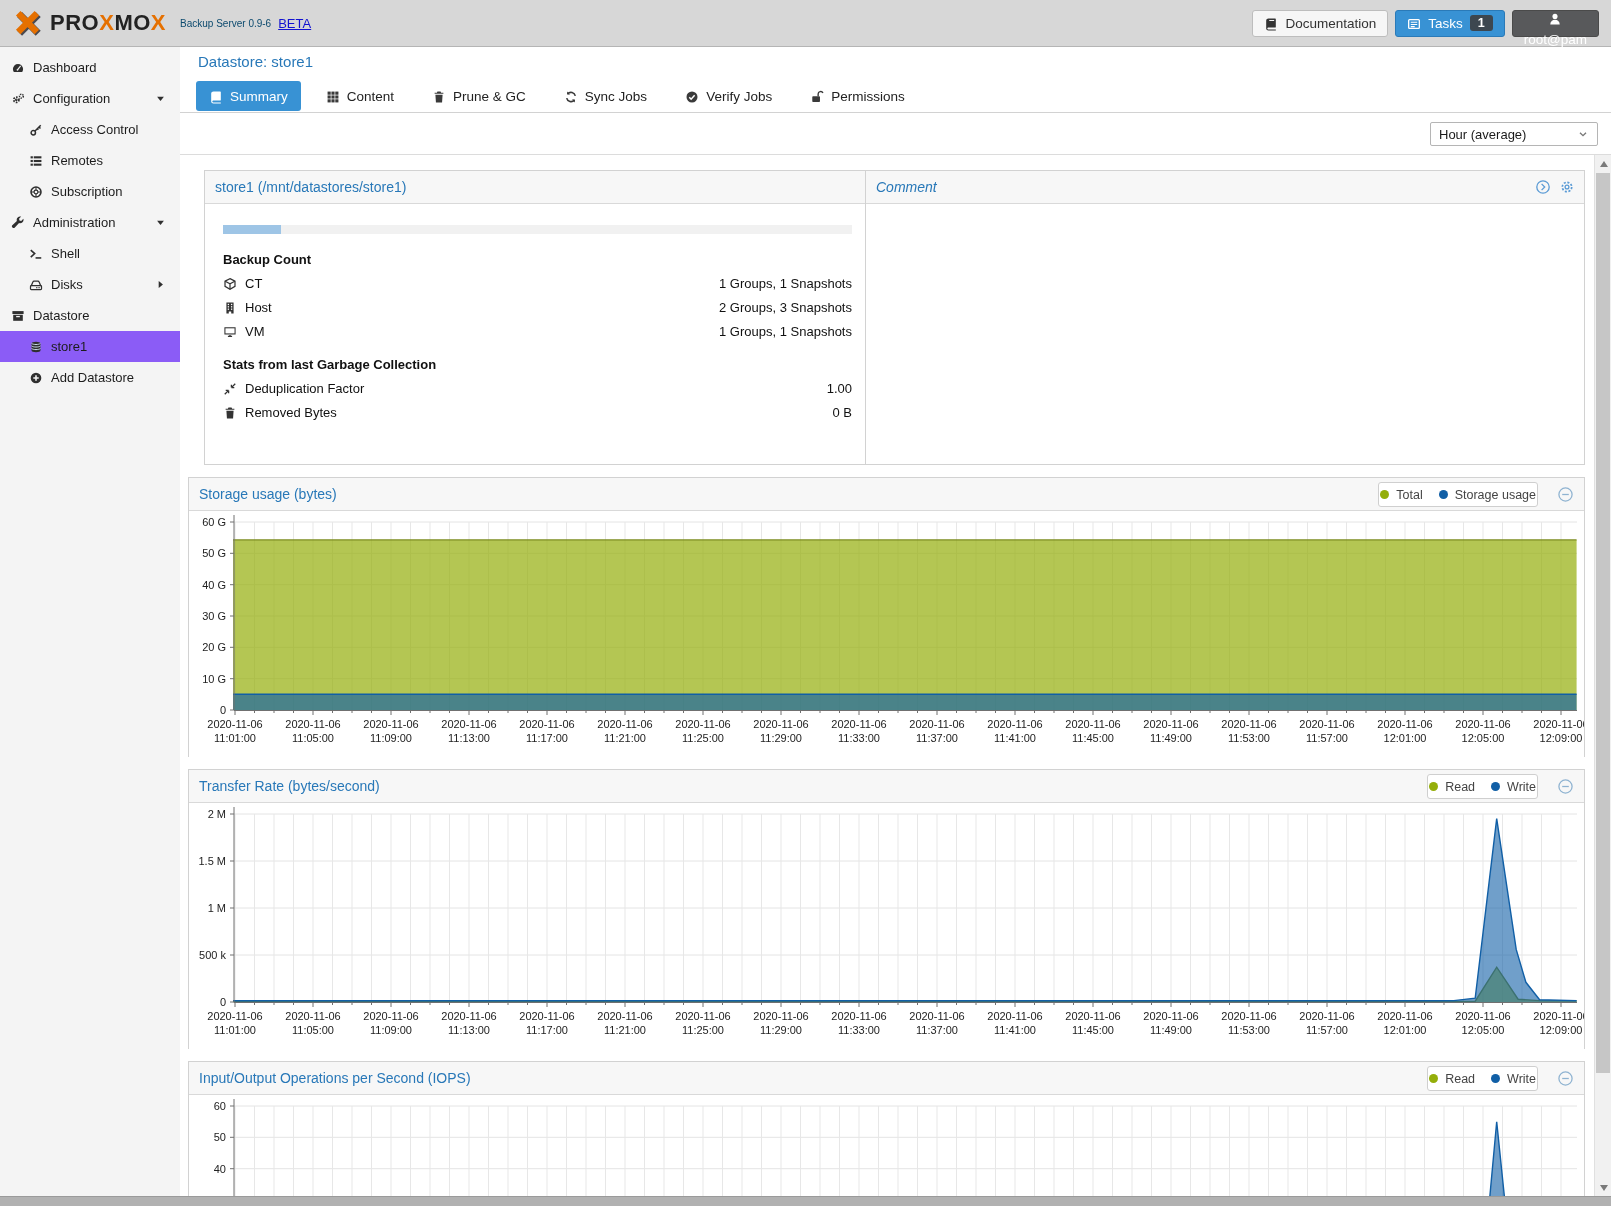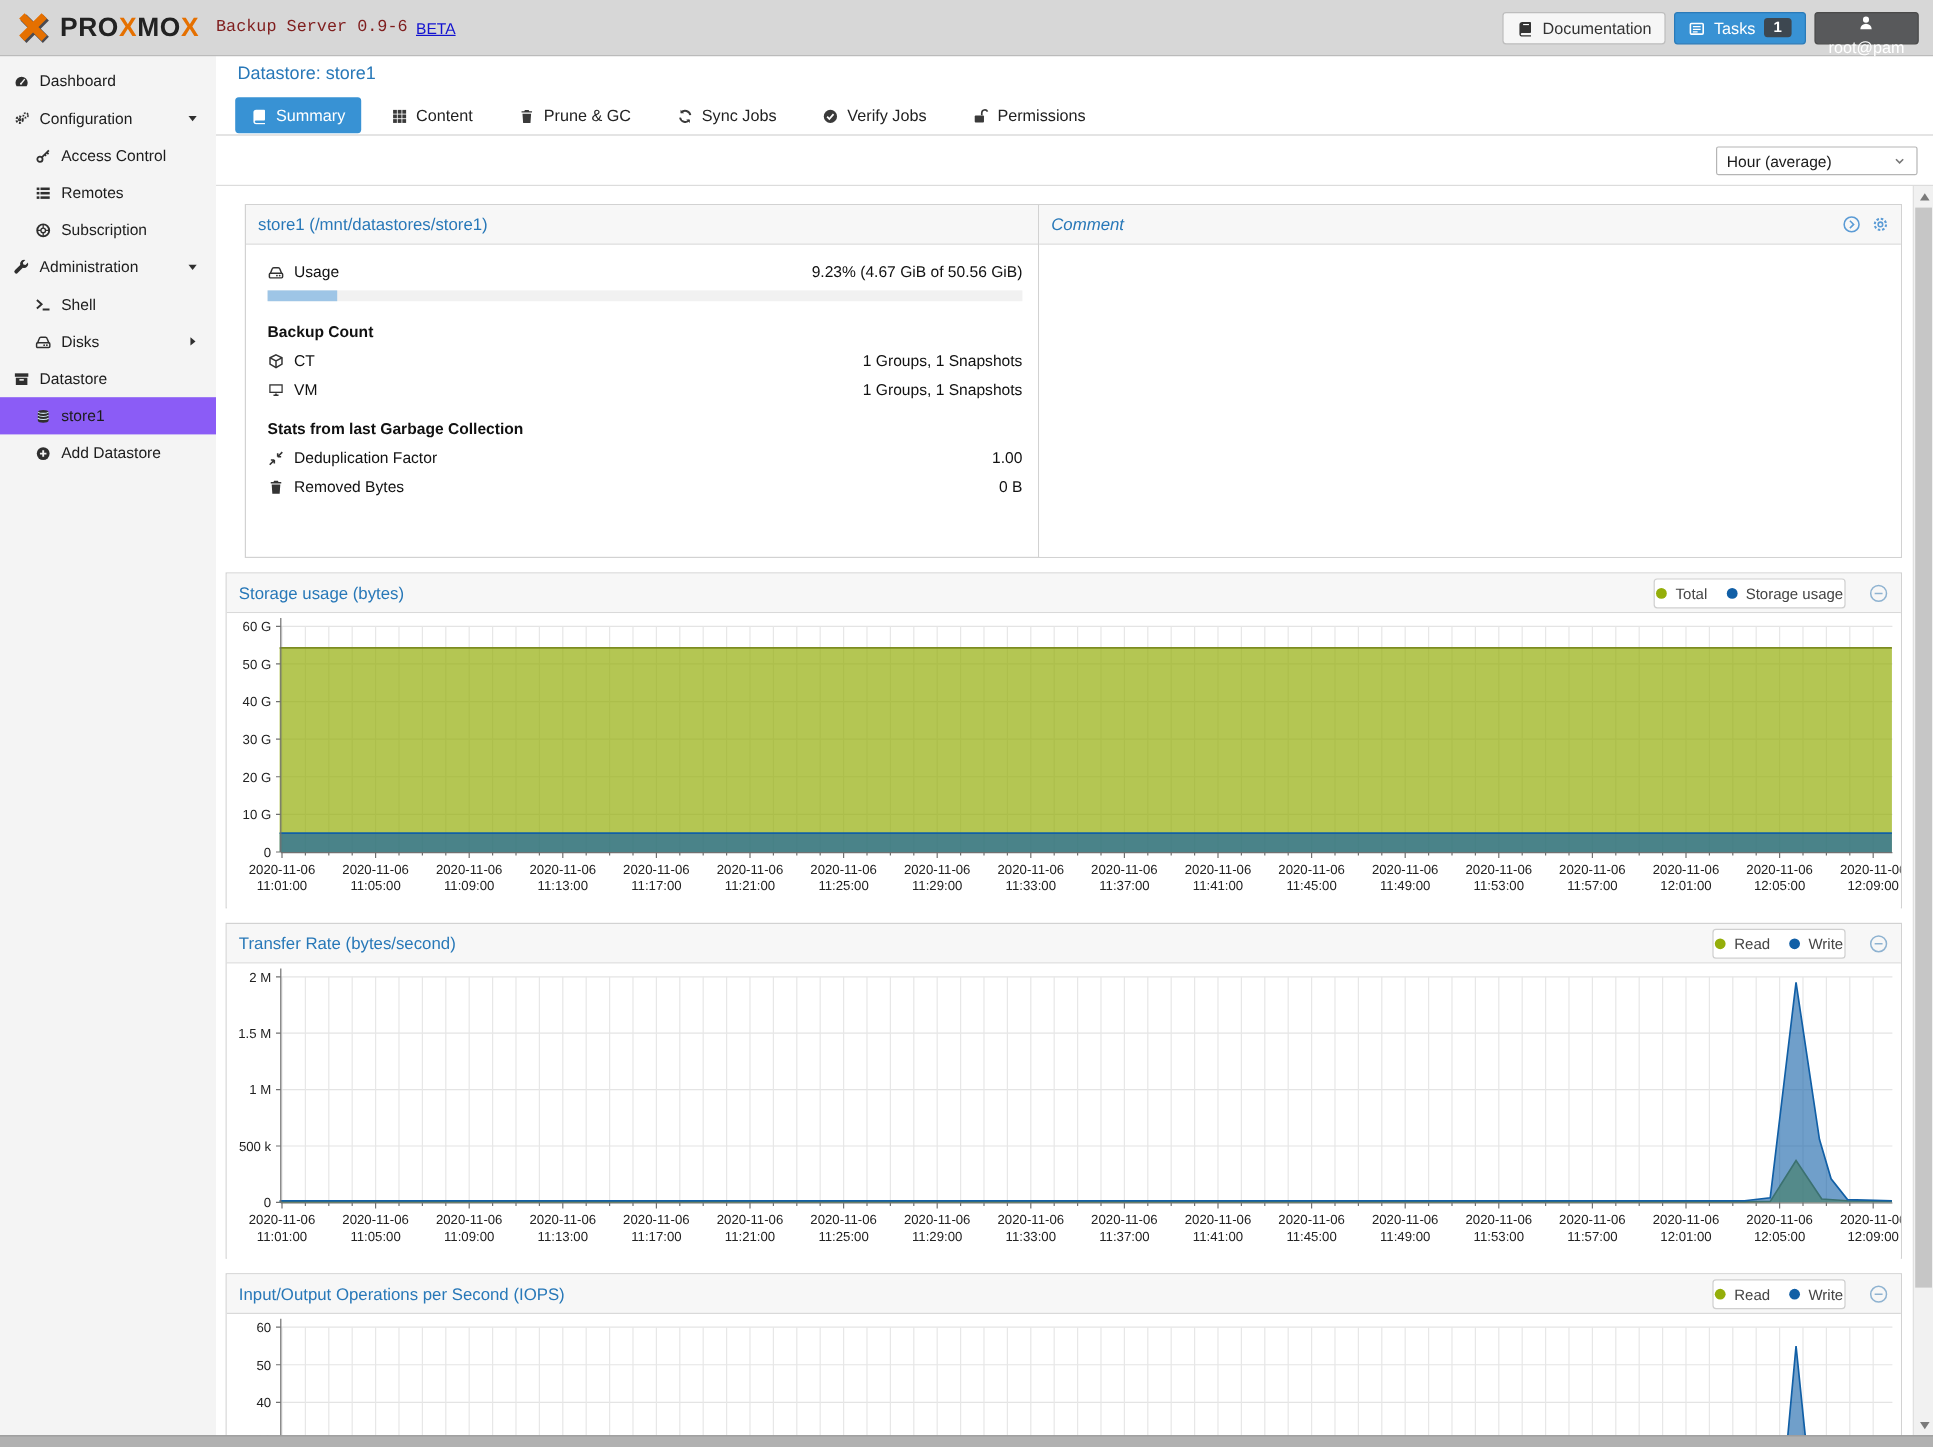--- a/index.html
+++ b/index.html
@@ -6,21 +6,21 @@
   *{box-sizing:border-box;}
   .page{position:relative;width:1611px;height:1206px;overflow:hidden;background:#fff;
         font-family:"Liberation Sans","DejaVu Sans",sans-serif;font-size:13px;color:#1a1a1a;}
   
   #header{position:absolute;left:0;top:0;width:1611px;height:47px;background:#d7d7d7;
           border-bottom:1px solid #b5b5b5;display:flex;align-items:center;}
   .logo{display:flex;align-items:center;margin-left:12px;}
   .logo svg{display:block;}
   .logo-text{font-size:22px;font-weight:700;color:#222;letter-spacing:.5px;margin-left:6px;}
   .logo-text .ox{color:#e57000;}
-  .prod{margin-left:14px;font-size:14px;color:#7f1d1d;font-family:Liberation Mono, monospace;}
+  .prod{margin-left:14px;font-size:10px;color:#0c4a6e;}
   .beta{margin-left:7px;font-size:13px;color:#1212d0;text-decoration:underline;cursor:pointer;}
   .hdr-right{margin-left:auto;margin-right:12px;display:flex;align-items:center;gap:7px;}
   .hbtn{height:27px;display:flex;align-items:center;gap:7px;padding:0 11px;border-radius:3px;
         font-size:13.5px;cursor:pointer;}
   .hbtn .ic{position:relative;top:1px;}
   .btn-doc{background:#f6f6f6;border:1px solid #bdbdbd;color:#333;}
   .btn-tasks{background:#3892d4;border:1px solid #2a7ab8;color:#fff;}
   .badge{background:#3d4750;color:#fff;border-radius:3px;padding:1px 8px;font-size:12.5px;font-weight:700;}
   .btn-user{background:#58595b;border:1px solid #4a4a4a;color:#fff;flex-direction:column;}
   
@@ -349,50 +349,53 @@
             <svg viewBox="0 0 16 16">
               <path d="M4 6.3 8 10.2l4-3.9" fill="none" stroke="currentColor" stroke-width="1.8"></path>
             </svg>
           </span>
       </div>
     </div>
 
     <section class="panel" id="p-store1">
       <div class="panel-h">store1 (/mnt/datastores/store1)</div>
       <div class="panel-body sum-body">
-        <div class="srow" style="margin-top:2px">
-          <span class="ic">
-              <svg viewBox="0 0 16 16">
-                <g fill="none" stroke="currentColor" stroke-width="1.4">
-                  <path d="M2.5 9.2 4.4 4.5c.2-.6.8-1 1.4-1h4.4c.6 0 1.2.4 1.4 1l1.9 4.7"></path>
-                  <rect x="1.7" y="8.8" width="12.6" height="4.4" rx="1"></rect>
-                </g>
-                <circle cx="11.5" cy="11" r=".85" fill="currentColor"></circle>
-                <circle cx="8.9" cy="11" r=".85" fill="currentColor"></circle>
-              </svg>
-            </span>
-          <span>Usage</span>
-          <span class="val">9.23% (4.67 GiB of 50.56 GiB)</span>
-        </div>
         <div class="pbar">
           <div class="pfill" id="usage-fill" style="width: 9.23%;"></div>
         </div>
         <div class="sect">Backup Count</div>
         <div id="backup-rows">
             <div class="srow">
               <span class="ic">
                 <svg viewBox="0 0 16 16">
                   <g fill="none" stroke="currentColor" stroke-width="1.4">
                     <path d="M8 1.9l5.7 2.8v6L8 14.1l-5.7-3.4v-6z"></path>
                     <path d="M2.5 4.9 8 7.7l5.5-2.8M8 7.7v6.2"></path>
                   </g>
                 </svg>
               </span>
               <span>CT</span>
               <span class="val">1 Groups, 1 Snapshots</span>
+            </div>
+            <div class="srow">
+              <span class="ic">
+                <svg viewBox="0 0 16 16">
+                  <path fill="currentColor" d="M3.9 1.6h8.2v12.8H9.4v-2.3H6.6v2.3H3.9z"></path>
+                  <g fill="#fff">
+                    <rect x="5.4" y="3.2" width="1.5" height="1.5"></rect>
+                    <rect x="9.1" y="3.2" width="1.5" height="1.5"></rect>
+                    <rect x="5.4" y="5.9" width="1.5" height="1.5"></rect>
+                    <rect x="9.1" y="5.9" width="1.5" height="1.5"></rect>
+                    <rect x="5.4" y="8.6" width="1.5" height="1.5"></rect>
+                    <rect x="9.1" y="8.6" width="1.5" height="1.5"></rect>
+                  </g>
+                </svg>
+              </span>
+              <span>Host</span>
+              <span class="val">2 Groups, 3 Snapshots</span>
             </div>
             <div class="srow">
               <span class="ic">
                 <svg viewBox="0 0 16 16">
                   <path fill="currentColor" d="M1.6 2.6h12.8v8.2H1.6z M5.6 13.6v-1.2h1.6v-1h1.6v1h1.6v1.2z"></path>
                   <rect x="2.8" y="3.8" width="10.4" height="5.8" fill="#fff"></rect>
                 </svg>
               </span>
               <span>VM</span>
               <span class="val">1 Groups, 1 Snapshots</span>

